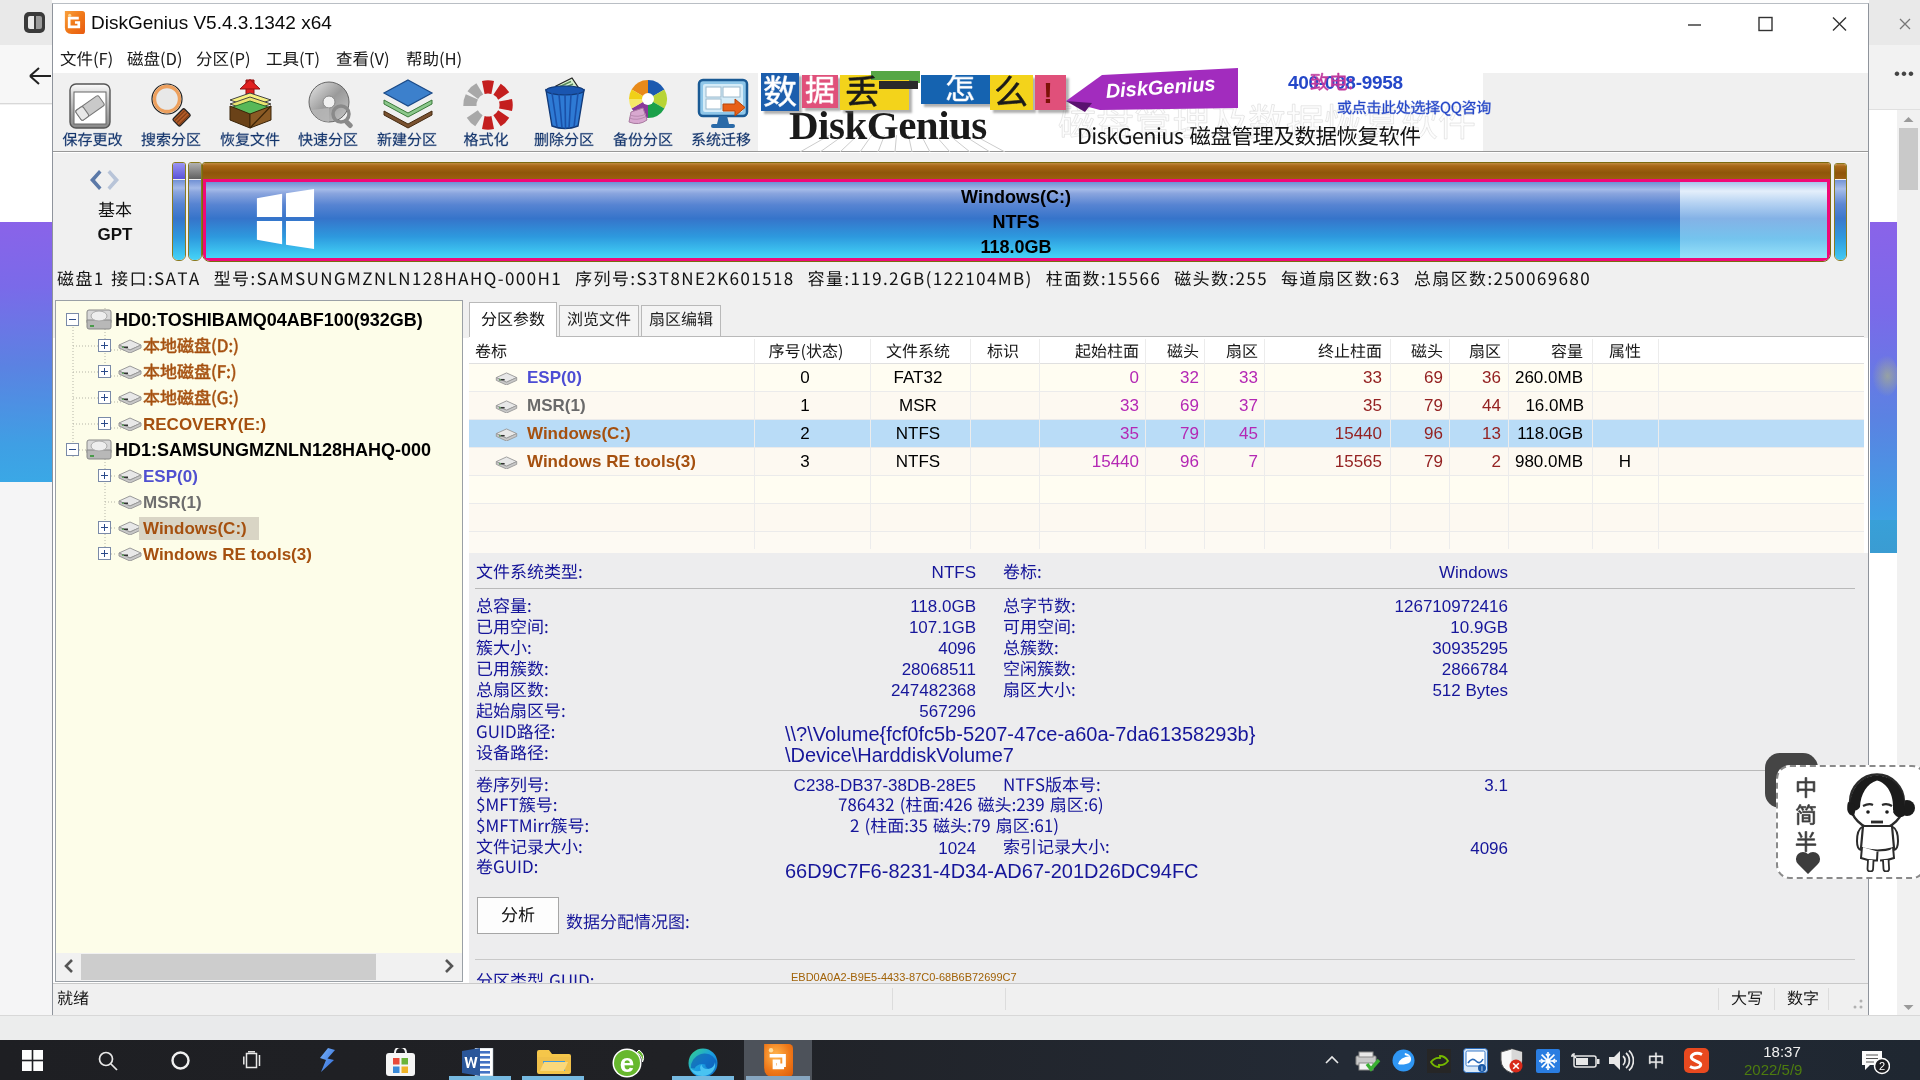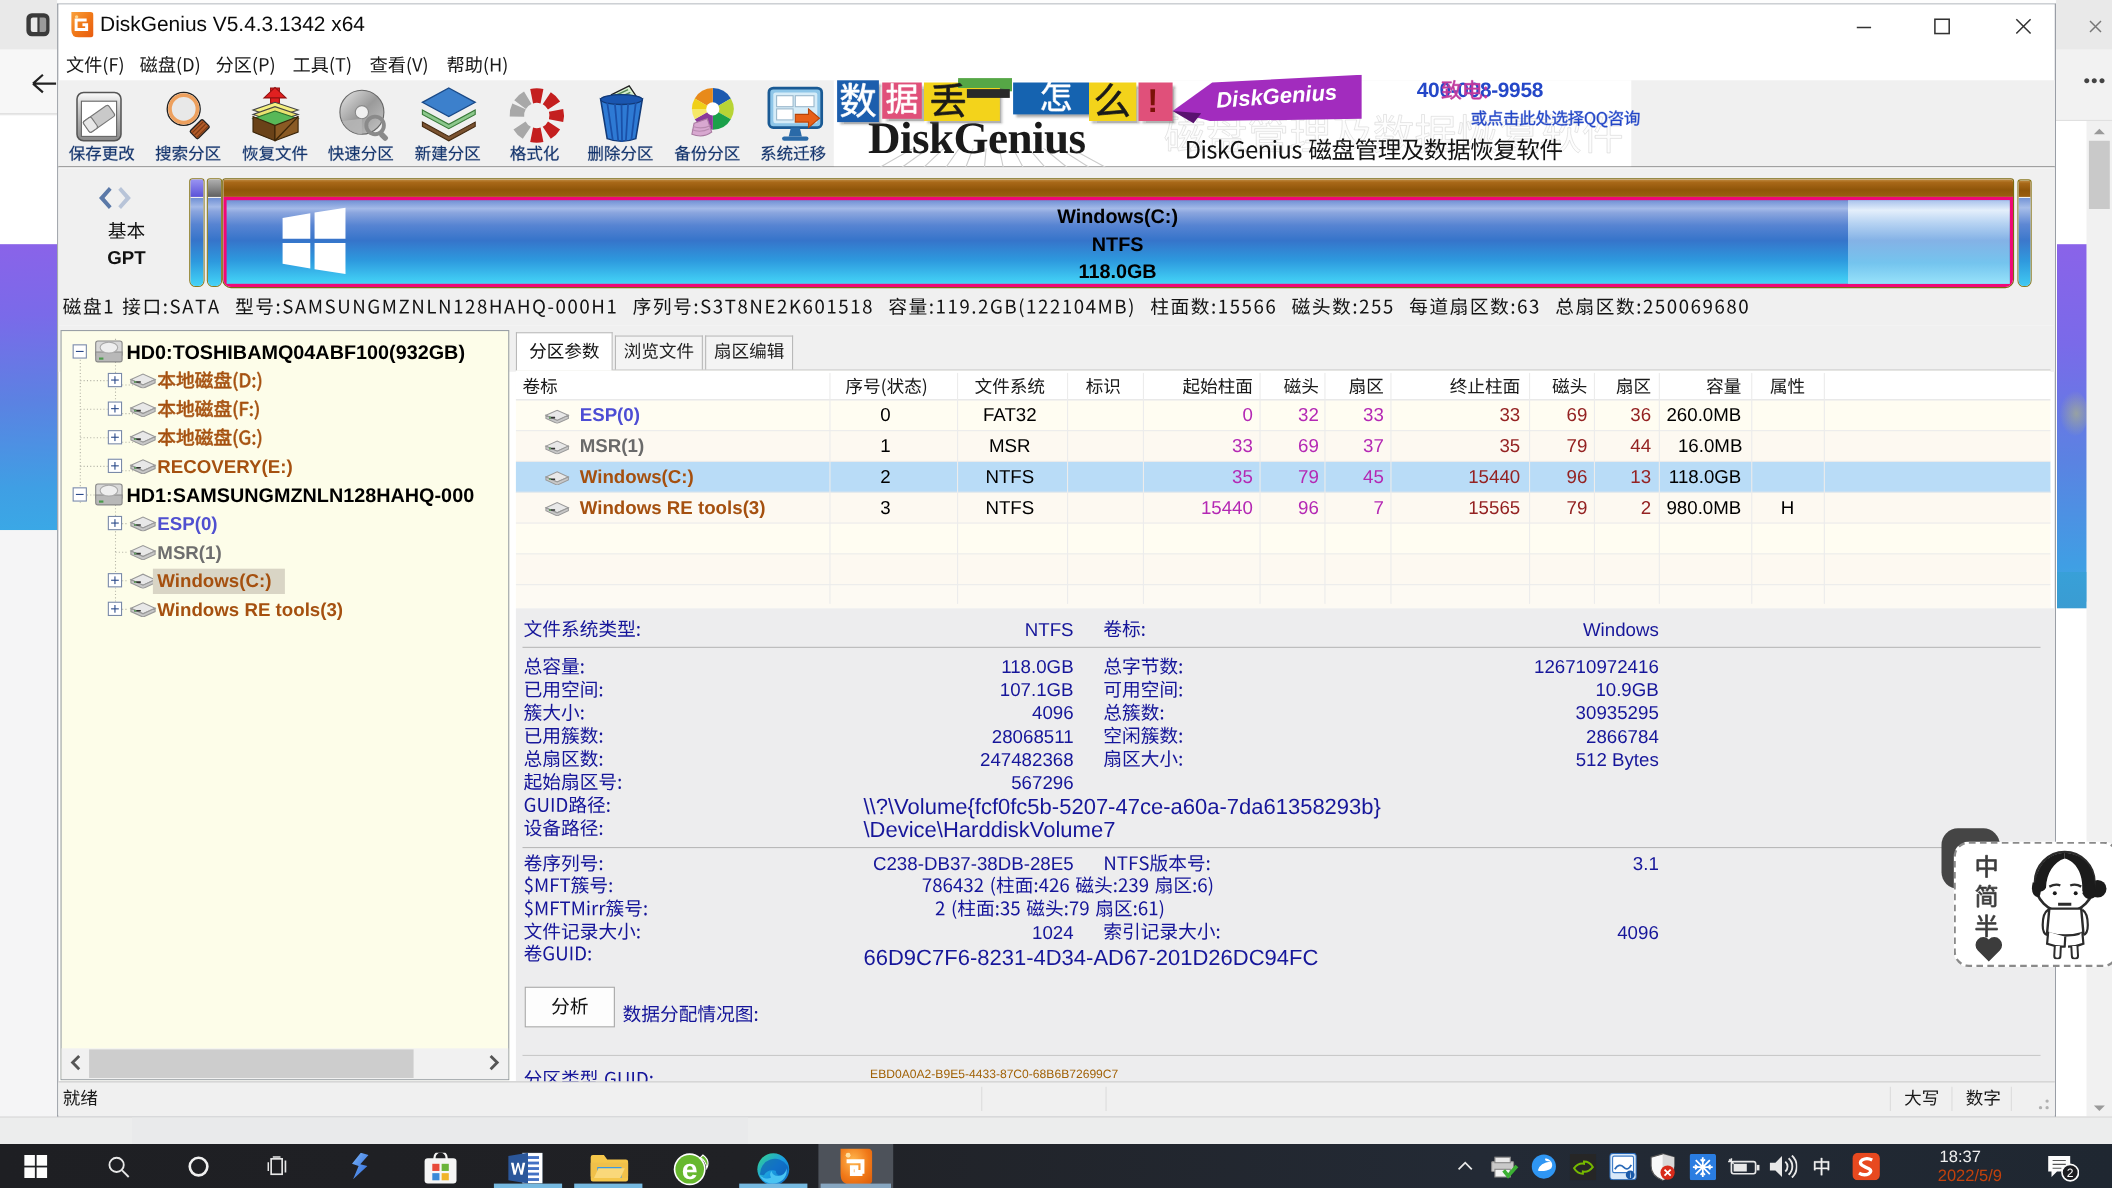--- a/index.html
+++ b/index.html
@@ -874,21 +874,21 @@
   </svg>
 <svg class="a" style="left:1607px;top:1050px" width="27" height="21" viewBox="0 0 27 21">
     <path d="M2 7 h5 l6 -6 v19 l-6 -6 h-5 z" fill="#e8e8e8"></path>
     <path d="M16 6 a6 6 0 0 1 0 9 M19 3 a10 10 0 0 1 0 15 M22 0.5 a13.5 13.5 0 0 1 0 20" stroke="#e8e8e8" stroke-width="1.7" fill="none"></path>
   </svg>
 <svg class="a" style="left:1684px;top:1048px" width="25" height="25" viewBox="0 0 25 25">
     <path d="M5 0 h15 a5 5 0 0 1 5 5 v15 a5 5 0 0 1 -5 5 h-15 a5 5 0 0 1 -5 -5 v-15 a5 5 0 0 1 5 -5 z" fill="#e8491f"></path>
     <path d="M18 6.5 q-5 -2.5 -9 0 q-3.5 2.5 0 5 q3 1.8 6 3 q3.5 2 0 4.5 q-4.5 2.2 -9 -0.5" stroke="#fff" stroke-width="3" fill="none"></path>
   </svg>
 <div class="a" style="left:1744px;top:1043px;width:76px;height:16px;font-size:15px;color:#f0f0f0;text-align:center">18:37</div>
-<div class="a" style="left:1744px;top:1061px;width:76px;height:16px;font-size:15px;color:#c2410c;text-align:right">2022/5/9</div>
+<div class="a" style="left:1744px;top:1061px;width:76px;height:16px;font-size:15px;color:#4d7c0f;text-align:left">2022/5/9</div>
 <svg class="a" style="left:1860px;top:1049px" width="30" height="26" viewBox="0 0 30 26">
     <path d="M2 2 h20 v14 h-12 l-5 5 v-5 h-3 z" fill="#fcfcfc"></path>
     <path d="M6 6 h12 M6 9.5 h12 M6 13 h8" stroke="#555" stroke-width="1"></path>
     <circle cx="22" cy="17" r="7.5" fill="#1b1c20" stroke="#fcfcfc" stroke-width="1.5"></circle>
     <text x="22" y="21" font-size="11" fill="#fff" text-anchor="middle" font-family="Liberation Sans">2</text>
   </svg>
 
 <svg class="a" style="left:0;top:0;pointer-events:none" width="1920" height="1080" viewBox="0 0 1920 1080">
     <g transform="translate(60.0 65.0) scale(0.016500 -0.016500)" fill="#1a1a1a">
       <use href="#q0" transform="translate(0.0 0)"></use>

